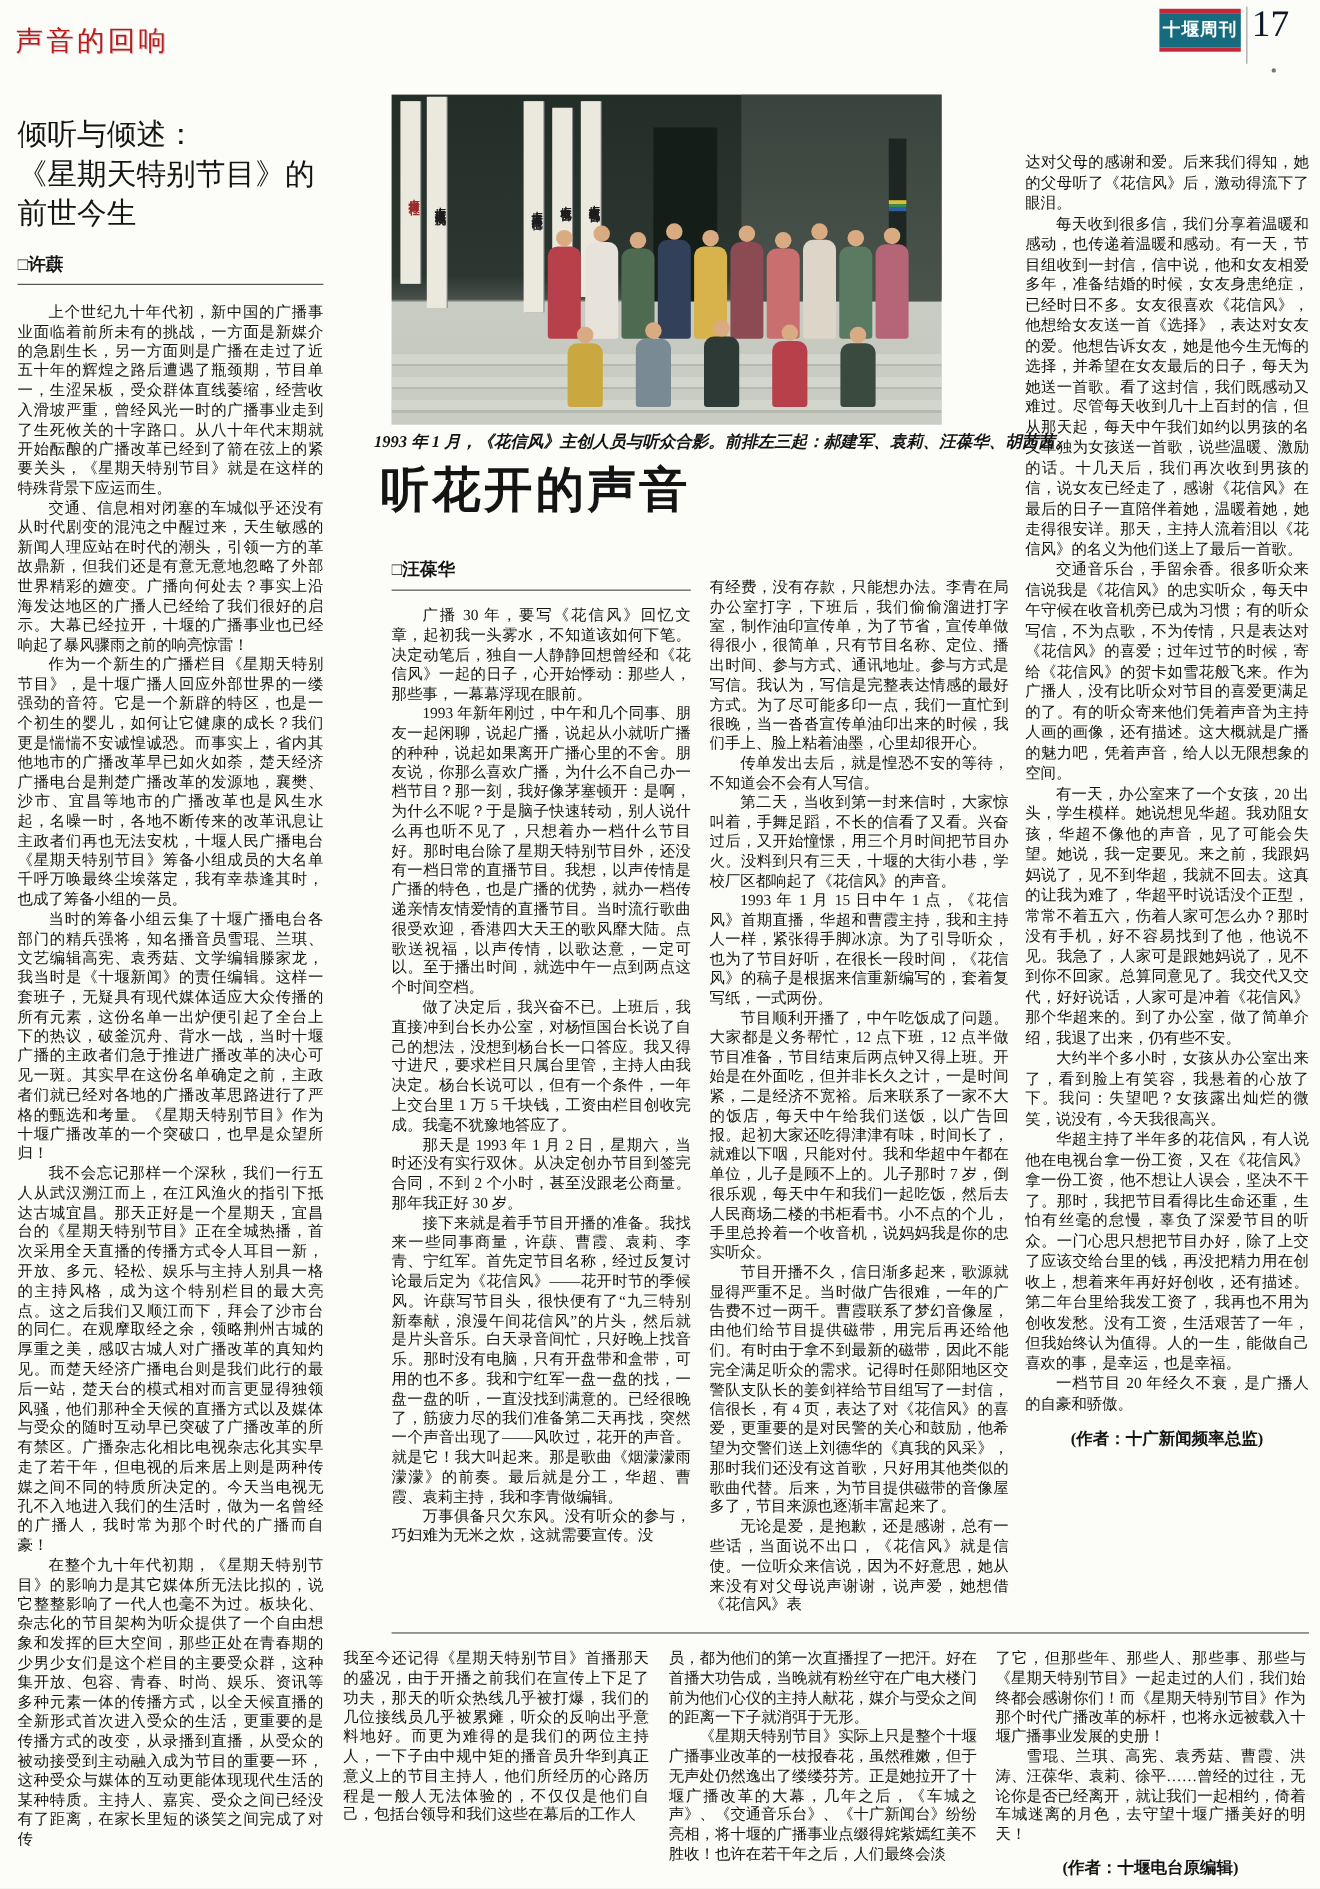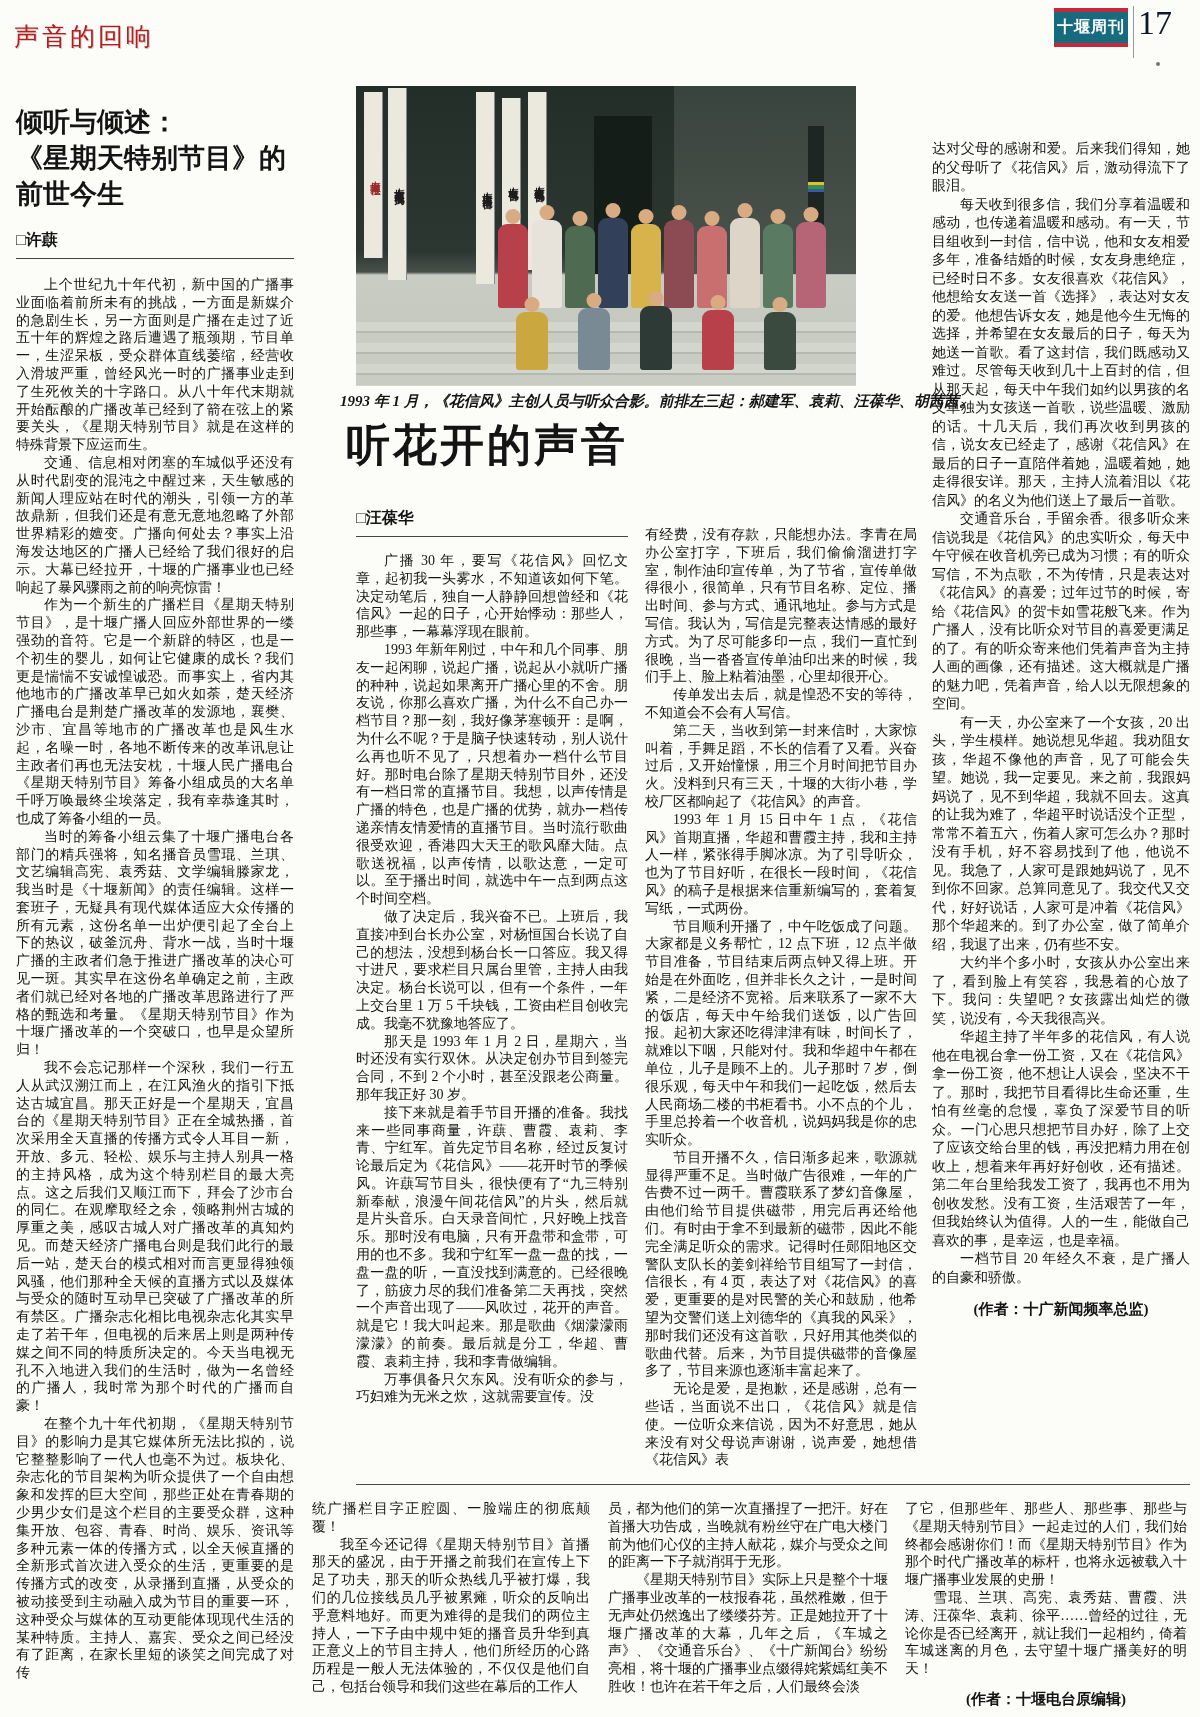--- a/index.html
+++ b/index.html
@@ -17,21 +17,21 @@
   .hdr-dot{position:absolute;right:40px;top:62px;width:4px;height:4px;background:#777;border-radius:50%;}
   
   .bt{font-size:14px;line-height:17.8px;text-align:justify;}
   .bt p{margin:0;text-indent:2em;}
   .cont p:first-child{text-indent:0;}
   .colblock{position:absolute;overflow:hidden;}
   .author{font-size:16px;font-weight:bold;border-bottom:1px solid #444;padding-bottom:7px;}
   .sig{font-weight:bold;text-indent:0 !important;text-align:center;margin-top:13px !important;font-size:15px;}
   
   .l-title{position:absolute;left:16px;top:104px;width:300px;font-size:27px;line-height:36px;
-           font-weight:bold;white-space:pre-line;}
+           font-weight:normal;white-space:pre-line;}
   
   .photo{position:absolute;left:356px;top:86px;width:500px;height:300px;overflow:hidden;
          background:linear-gradient(#242e29 0%,#2c3731 55%,#48504a 62%,#c9ccc3 63%,#c2c5bc 100%);}
   .bldg-right{position:absolute;left:318px;top:0;width:182px;height:188px;
               background:linear-gradient(#3a443e,#4a544d);}
   .bldg-door{position:absolute;left:238px;top:30px;width:58px;height:158px;background:#151d19;}
   .pillar{position:absolute;left:452px;top:40px;width:16px;height:150px;background:#1d2622;}
   .pillar-stripes{position:absolute;left:452px;top:96px;width:16px;height:10px;
        background:linear-gradient(#d8c23a 0 33%,#3f8a4a 33% 66%,#2e5fa3 66% 100%);}
   .steps{position:absolute;left:0;bottom:0;width:100%;height:64px;
@@ -151,21 +151,20 @@
         <p>有一天，办公室来了一个女孩，20 出头，学生模样。她说想见华超。我劝阻女孩，华超不像他的声音，见了可能会失望。她说，我一定要见。来之前，我跟妈妈说了，见不到华超，我就不回去。这真的让我为难了，华超平时说话没个正型，常常不着五六，伤着人家可怎么办？那时没有手机，好不容易找到了他，他说不见。我急了，人家可是跟她妈说了，见不到你不回家。总算同意见了。我交代又交代，好好说话，人家可是冲着《花信风》那个华超来的。到了办公室，做了简单介绍，我退了出来，仍有些不安。</p>
         <p>大约半个多小时，女孩从办公室出来了，看到脸上有笑容，我悬着的心放了下。我问：失望吧？女孩露出灿烂的微笑，说没有，今天我很高兴。</p>
         <p>华超主持了半年多的花信风，有人说他在电视台拿一份工资，又在《花信风》拿一份工资，他不想让人误会，坚决不干了。那时，我把节目看得比生命还重，生怕有丝毫的怠慢，辜负了深爱节目的听众。一门心思只想把节目办好，除了上交了应该交给台里的钱，再没把精力用在创收上，想着来年再好好创收，还有描述。第二年台里给我发工资了，我再也不用为创收发愁。没有工资，生活艰苦了一年，但我始终认为值得。人的一生，能做自己喜欢的事，是幸运，也是幸福。</p>
         <p>一档节目 20 年经久不衰，是广播人的自豪和骄傲。</p>
       </div>
     <p class="sig">(作者：十广新闻频率总监)</p>
   </div>
 
   <div class="divider"></div>
   <div class="colblock bt cont bB">
-      <p>统广播栏目字正腔圆、一脸端庄的彻底颠覆！</p>
       <p>我至今还记得《星期天特别节目》首播那天的盛况，由于开播之前我们在宣传上下足了功夫，那天的听众热线几乎被打爆，我们的几位接线员几乎被累瘫，听众的反响出乎意料地好。而更为难得的是我们的两位主持人，一下子由中规中矩的播音员升华到真正意义上的节目主持人，他们所经历的心路历程是一般人无法体验的，不仅仅是他们自己，包括台领导和我们这些在幕后的工作人</p>
     </div>
   <div class="colblock bt cont bC">
       <p>员，都为他们的第一次直播捏了一把汗。好在首播大功告成，当晚就有粉丝守在广电大楼门前为他们心仪的主持人献花，媒介与受众之间的距离一下子就消弭于无形。</p>
       <p>《星期天特别节目》实际上只是整个十堰广播事业改革的一枝报春花，虽然稚嫩，但于无声处仍然逸出了缕缕芬芳。正是她拉开了十堰广播改革的大幕，几年之后，《车城之声》、《交通音乐台》、《十广新闻台》纷纷亮相，将十堰的广播事业点缀得姹紫嫣红美不胜收！也许在若干年之后，人们最终会淡</p>
     </div>
   <div class="colblock bt cont bD">
     <div class="bt cont">
         <p>了它，但那些年、那些人、那些事、那些与《星期天特别节目》一起走过的人们，我们始终都会感谢你们！而《星期天特别节目》作为那个时代广播改革的标杆，也将永远被载入十堰广播事业发展的史册！</p>
         <p>雪琨、兰琪、高宪、袁秀菇、曹霞、洪涛、汪葆华、袁莉、徐平……曾经的过往，无论你是否已经离开，就让我们一起相约，倚着车城迷离的月色，去守望十堰广播美好的明天！</p>

